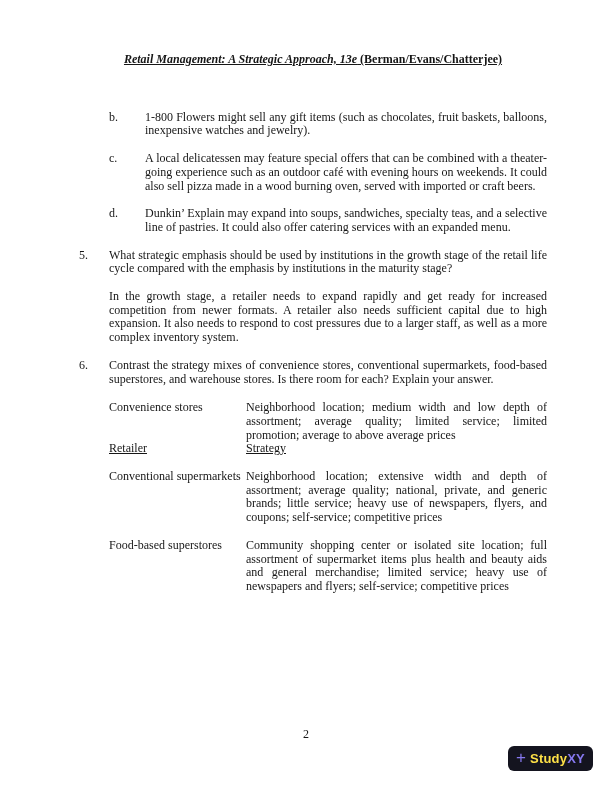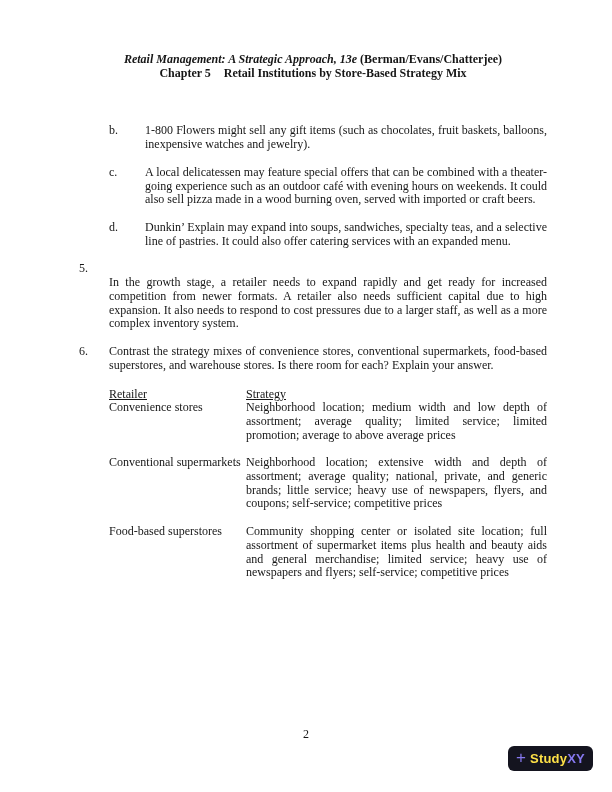--- a/index.html
+++ b/index.html
@@ -18,20 +18,21 @@
   }
   .content {
     position: absolute;
     left: 79px;
     top: 53px;
     width: 468px;
   }
   .doc-header {
     text-align: center;
     font-weight: bold;
+    text-decoration: underline;
   }
   .ital { font-style: italic; }
   .chap-label { margin-right: 13px; }
 
   .sub-item { display: flex; margin-left: 30px; margin-top: 14px; }
   .sub-item .marker { flex: none; width: 36px; }
   .first-gap { margin-top: 44px; }
 
   .item { display: flex; margin-top: 14px; }
   .item .marker { flex: none; width: 30px; }
@@ -80,58 +81,58 @@
   .wm-xy { color: var(--brand-accent, #8678ef); font-weight: bold; font-size: 13px; letter-spacing: 0.2px; }
 </style>
 </head>
 <body>
 
 <div class="page">
   <div class="content">
 
     <div class="doc-header">
       <div><span class="ital">Retail Management: A Strategic Approach, 13e</span><span> (Berman/Evans/Chatterjee)</span></div>
-      <div><span class="chap-label">Chapter 5</span><span>Retail Institutions by Store-Based Strategy Mix</span></div>
     </div>
 
     <div class="sub-item first-gap">
       <span class="marker">b.</span>
       <div class="body just">1-800 Flowers might sell any gift items (such as chocolates, fruit baskets, balloons, inexpensive watches and jewelry).</div>
     </div>
 
     <div class="sub-item">
       <span class="marker">c.</span>
       <div class="body just">A local delicatessen may feature special offers that can be combined with a theater-going experience such as an outdoor café with evening hours on weekends. It could also sell pizza made in a wood burning oven, served with imported or craft beers.</div>
     </div>
 
     <div class="sub-item">
       <span class="marker">d.</span>
       <div class="body just">Dunkin’ Explain may expand into soups, sandwiches, specialty teas, and a selective line of pastries. It could also offer catering services with an expanded menu.</div>
     </div>
 
     <div class="item">
       <span class="marker">5.</span>
       <div class="body">
+        <p class="para no-top">What strategic emphasis should be used by institutions in the growth stage of the retail life cycle compared with the emphasis by institutions in the maturity stage?</p>
         <p class="para">In the growth stage, a retailer needs to expand rapidly and get ready for increased competition from newer formats. A retailer also needs sufficient capital due to high expansion. It also needs to respond to cost pressures due to a larger staff, as well as a more complex inventory system.</p>
       </div>
     </div>
 
     <div class="item">
       <span class="marker">6.</span>
       <div class="body">
         <p class="para no-top">Contrast the strategy mixes of convenience stores, conventional supermarkets, food-based superstores, and warehouse stores. Is there room for each? Explain your answer.</p>
 
         <div class="strategy-table">
           <div class="trow">
+            <span class="tcol1">Convenience stores</span>
+            <span class="tcol2">Neighborhood location; medium width and low depth of assortment; average quality; limited service; limited promotion; average to above average prices</span>
+          </div>
+          <div class="trow">
             <span class="tcol1"><span class="underline">Retailer</span></span>
             <span class="tcol2"><span class="underline">Strategy</span></span>
-          </div>
-          <div class="trow">
-            <span class="tcol1">Convenience stores</span>
-            <span class="tcol2">Neighborhood location; medium width and low depth of assortment; average quality; limited service; limited promotion; average to above average prices</span>
           </div>
           <div class="trow gap">
             <span class="tcol1">Conventional supermarkets</span>
             <span class="tcol2">Neighborhood location; extensive width and depth of assortment; average quality; national, private, and generic brands; little service; heavy use of newspapers, flyers, and coupons; self-service; competitive prices</span>
           </div>
           <div class="trow gap">
             <span class="tcol1">Food-based superstores</span>
             <span class="tcol2">Community shopping center or isolated site location; full assortment of supermarket items plus health and beauty aids and general merchandise; limited service; heavy use of newspapers and flyers; self-service; competitive prices</span>
           </div>
         </div>

